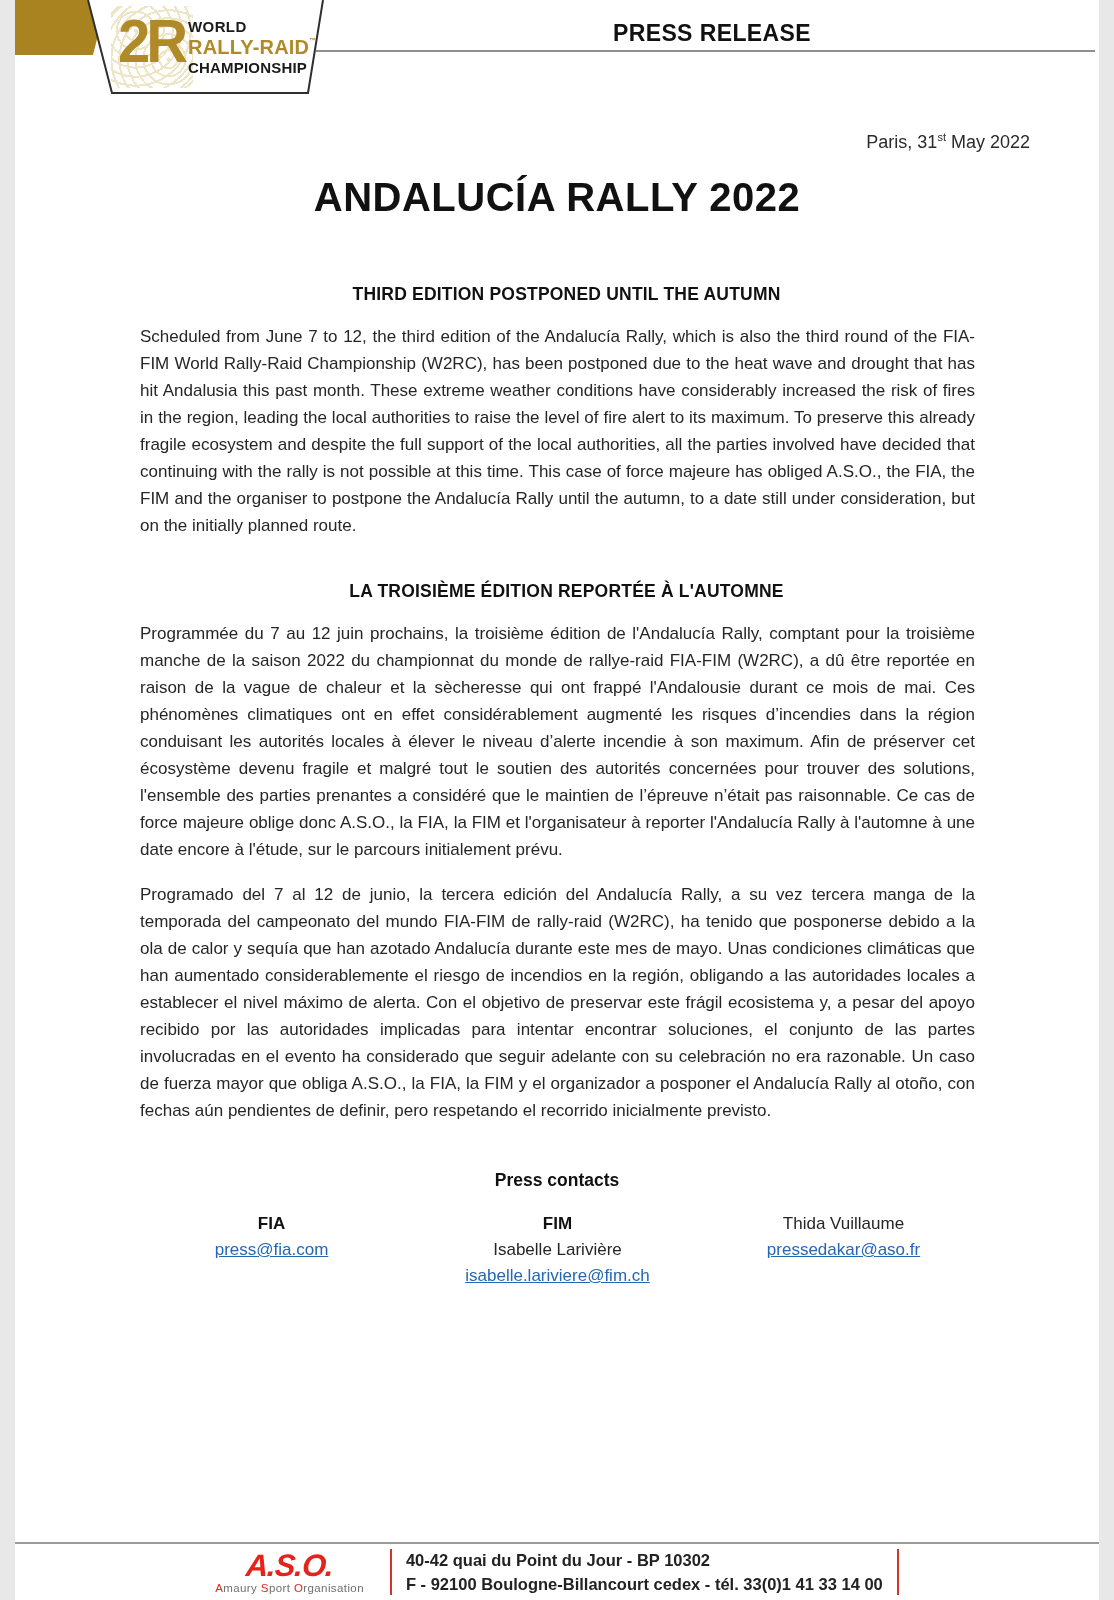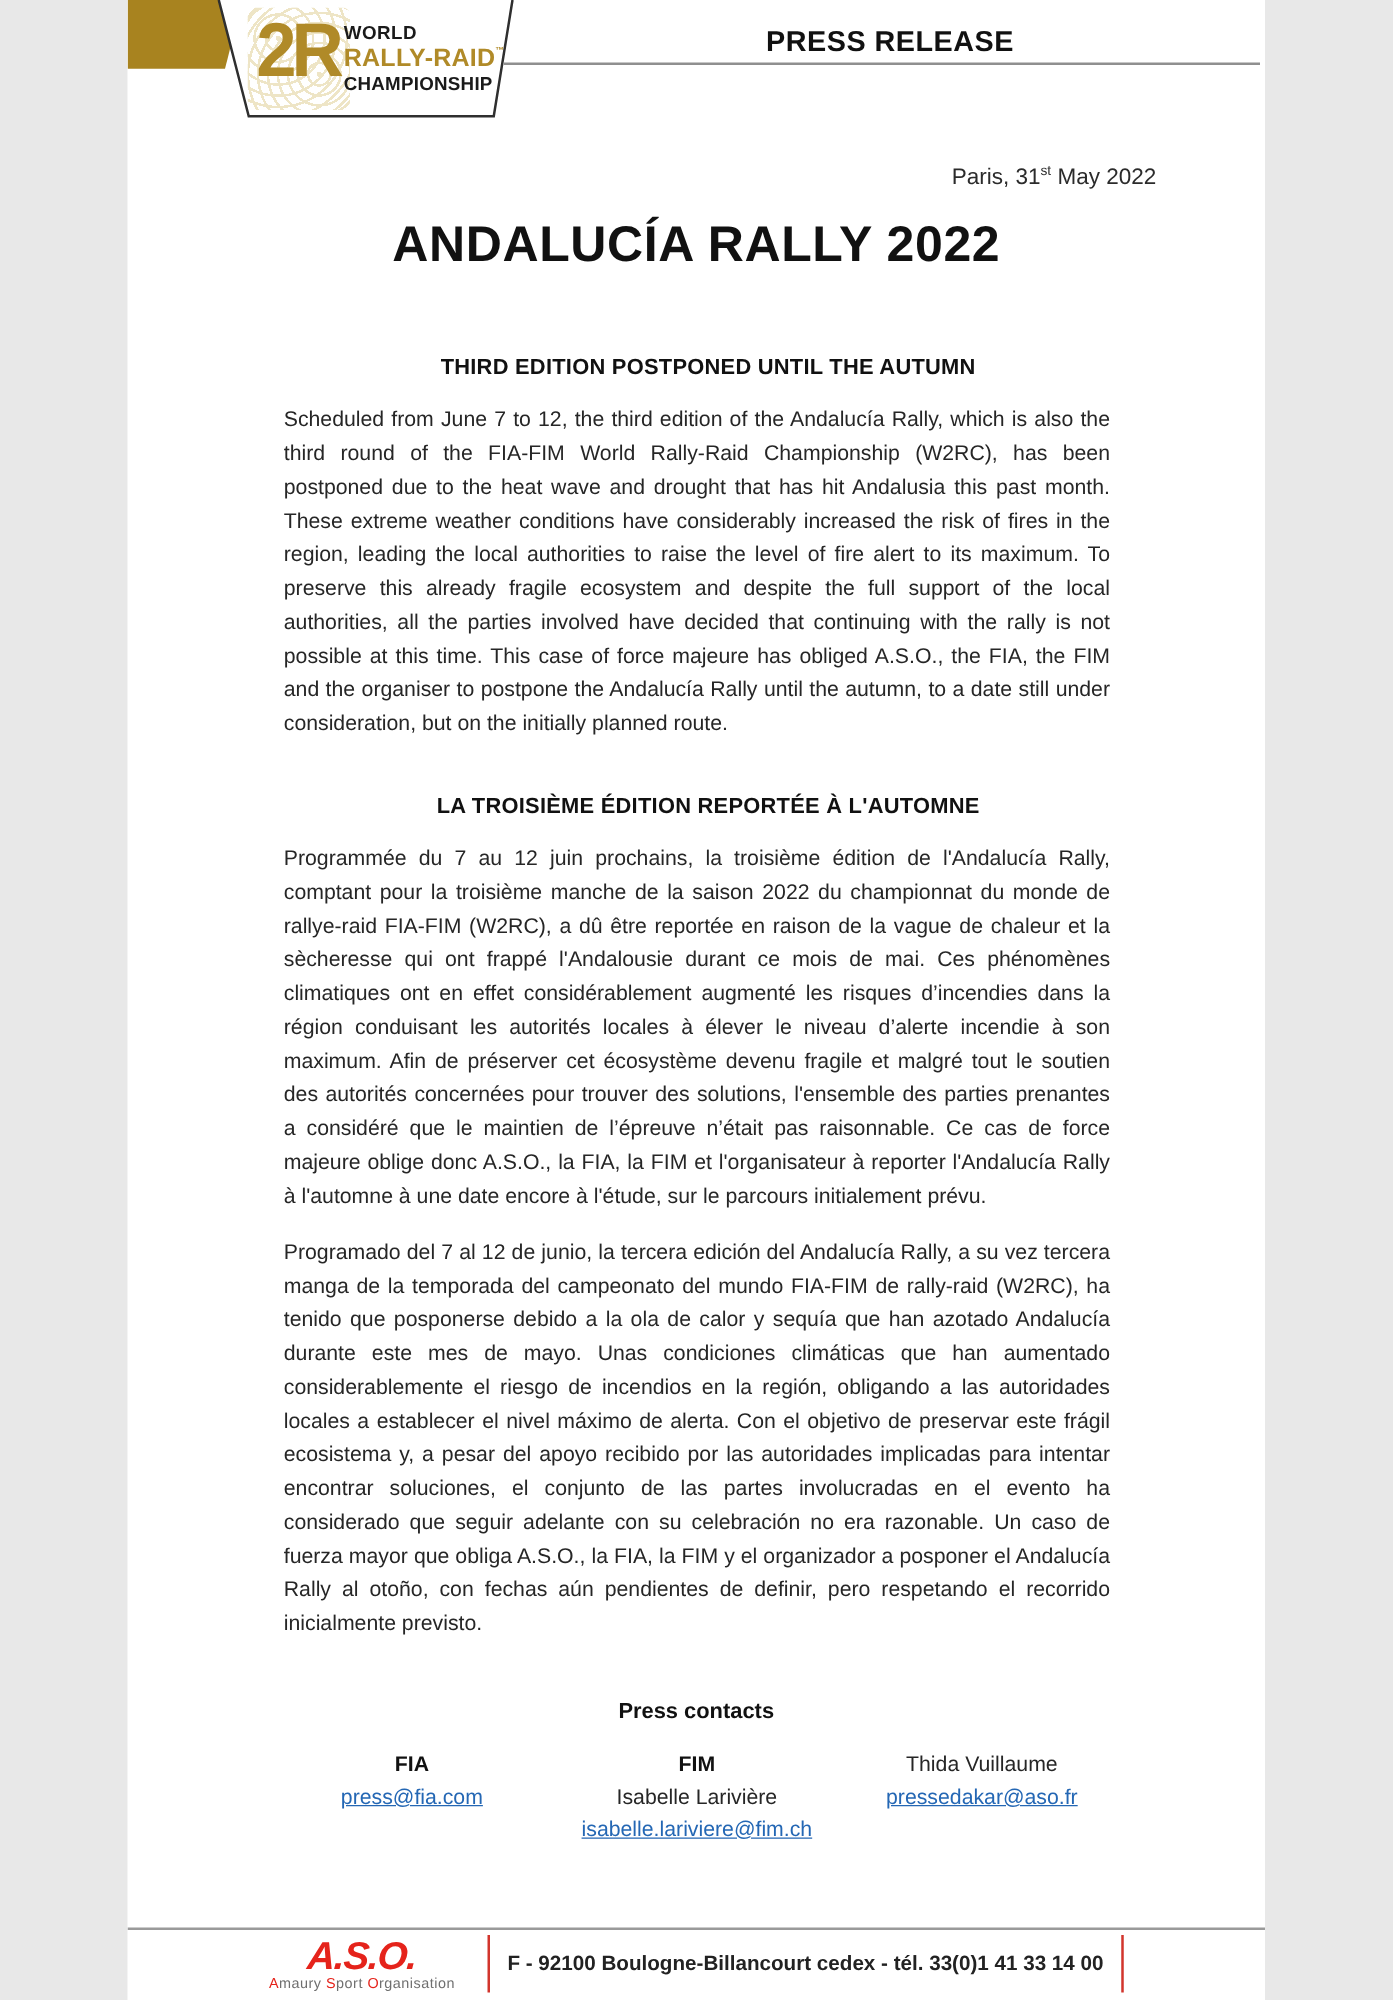--- a/index.html
+++ b/index.html
@@ -1,17 +1,17 @@
 <!DOCTYPE html>
 <html><head>
 <meta charset="utf-8">
 <style>
   html,body { margin:0; padding:0; background:#e8e8e8; }
   .page {
-    position:relative; width:910px; height:1600px; margin:0 auto;
+    position:relative; width:1084px; height:1600px; margin:0 auto;
     background:#ffffff; overflow:hidden;
     font-family:"Liberation Sans", sans-serif; color:#262626;
   }
 
   
   .header { position:relative; height:95px; }
   .logo-svg { position:absolute; top:0; left:0; }
   .logo-inner { position:absolute; top:0; left:0; width:320px; height:95px; }
   .ornament {
     position:absolute; left:96px; top:6px; width:82px; height:82px;
@@ -30,21 +30,21 @@
   .logo-word2 { display:block; font-size:20px; font-weight:700; color:#b08a28; letter-spacing:.2px; margin-top:3px; }
   .logo-word2 .tm { font-size:7px; vertical-align:top; color:#b08a28; }
   .logo-word3 { display:block; font-size:15px; font-weight:700; color:#1a1a1a; letter-spacing:.2px; margin-top:3px; }
   .press-release {
     position:absolute; left:310px; right:0; top:20px; text-align:center;
     font-size:23px; font-weight:700; color:#111; letter-spacing:.4px;
   }
   .header-rule { position:absolute; top:50px; left:301px; right:4px; height:2px; background:#8f8f8f; }
 
   
-  .dateline { margin-top:36px; padding-right:87px; text-align:right; font-size:18px; color:#2b2b2b; }
+  .dateline { margin-top:36px; padding-right:69px; text-align:right; font-size:18px; color:#2b2b2b; }
   .dateline sup { font-size:11px; }
   .doc-title { margin:22px 0 0 0; text-align:center; font-size:40px; font-weight:700; color:#111; letter-spacing:.5px; }
 
   
   .sec-heading { margin:0; text-align:center; font-size:17.5px; font-weight:700; color:#111; letter-spacing:.2px;padding-left:19px; }
   .sec-heading.h1 { margin-top:64px; }
   .sec-heading.h2 { margin-top:42px; }
   .sec-heading.h3 { margin-top:32px; }
   .sec-body {
     margin:18px 124px 0 125px; text-align:justify;
@@ -137,19 +137,20 @@
 
   <div class="footer">
     <div class="footer-rule"></div>
     <div class="footer-content">
       <div class="aso-logo">
         <div class="aso-main">A.S.O.</div>
         <div class="aso-sub"><span class="red">A</span><span>maury </span><span class="red">S</span><span>port </span><span class="red">O</span><span>rganisation</span></div>
       </div>
       <div class="red-sep"></div>
       <div class="address">
+        <div>40-42 quai du Point du Jour - BP 10302</div>
         <div>F - 92100 Boulogne-Billancourt cedex - tél. 33(0)1 41 33 14 00</div>
       </div>
       <div class="red-sep"></div>
     </div>
   </div>
 
 </div>
 
 </body></html>

